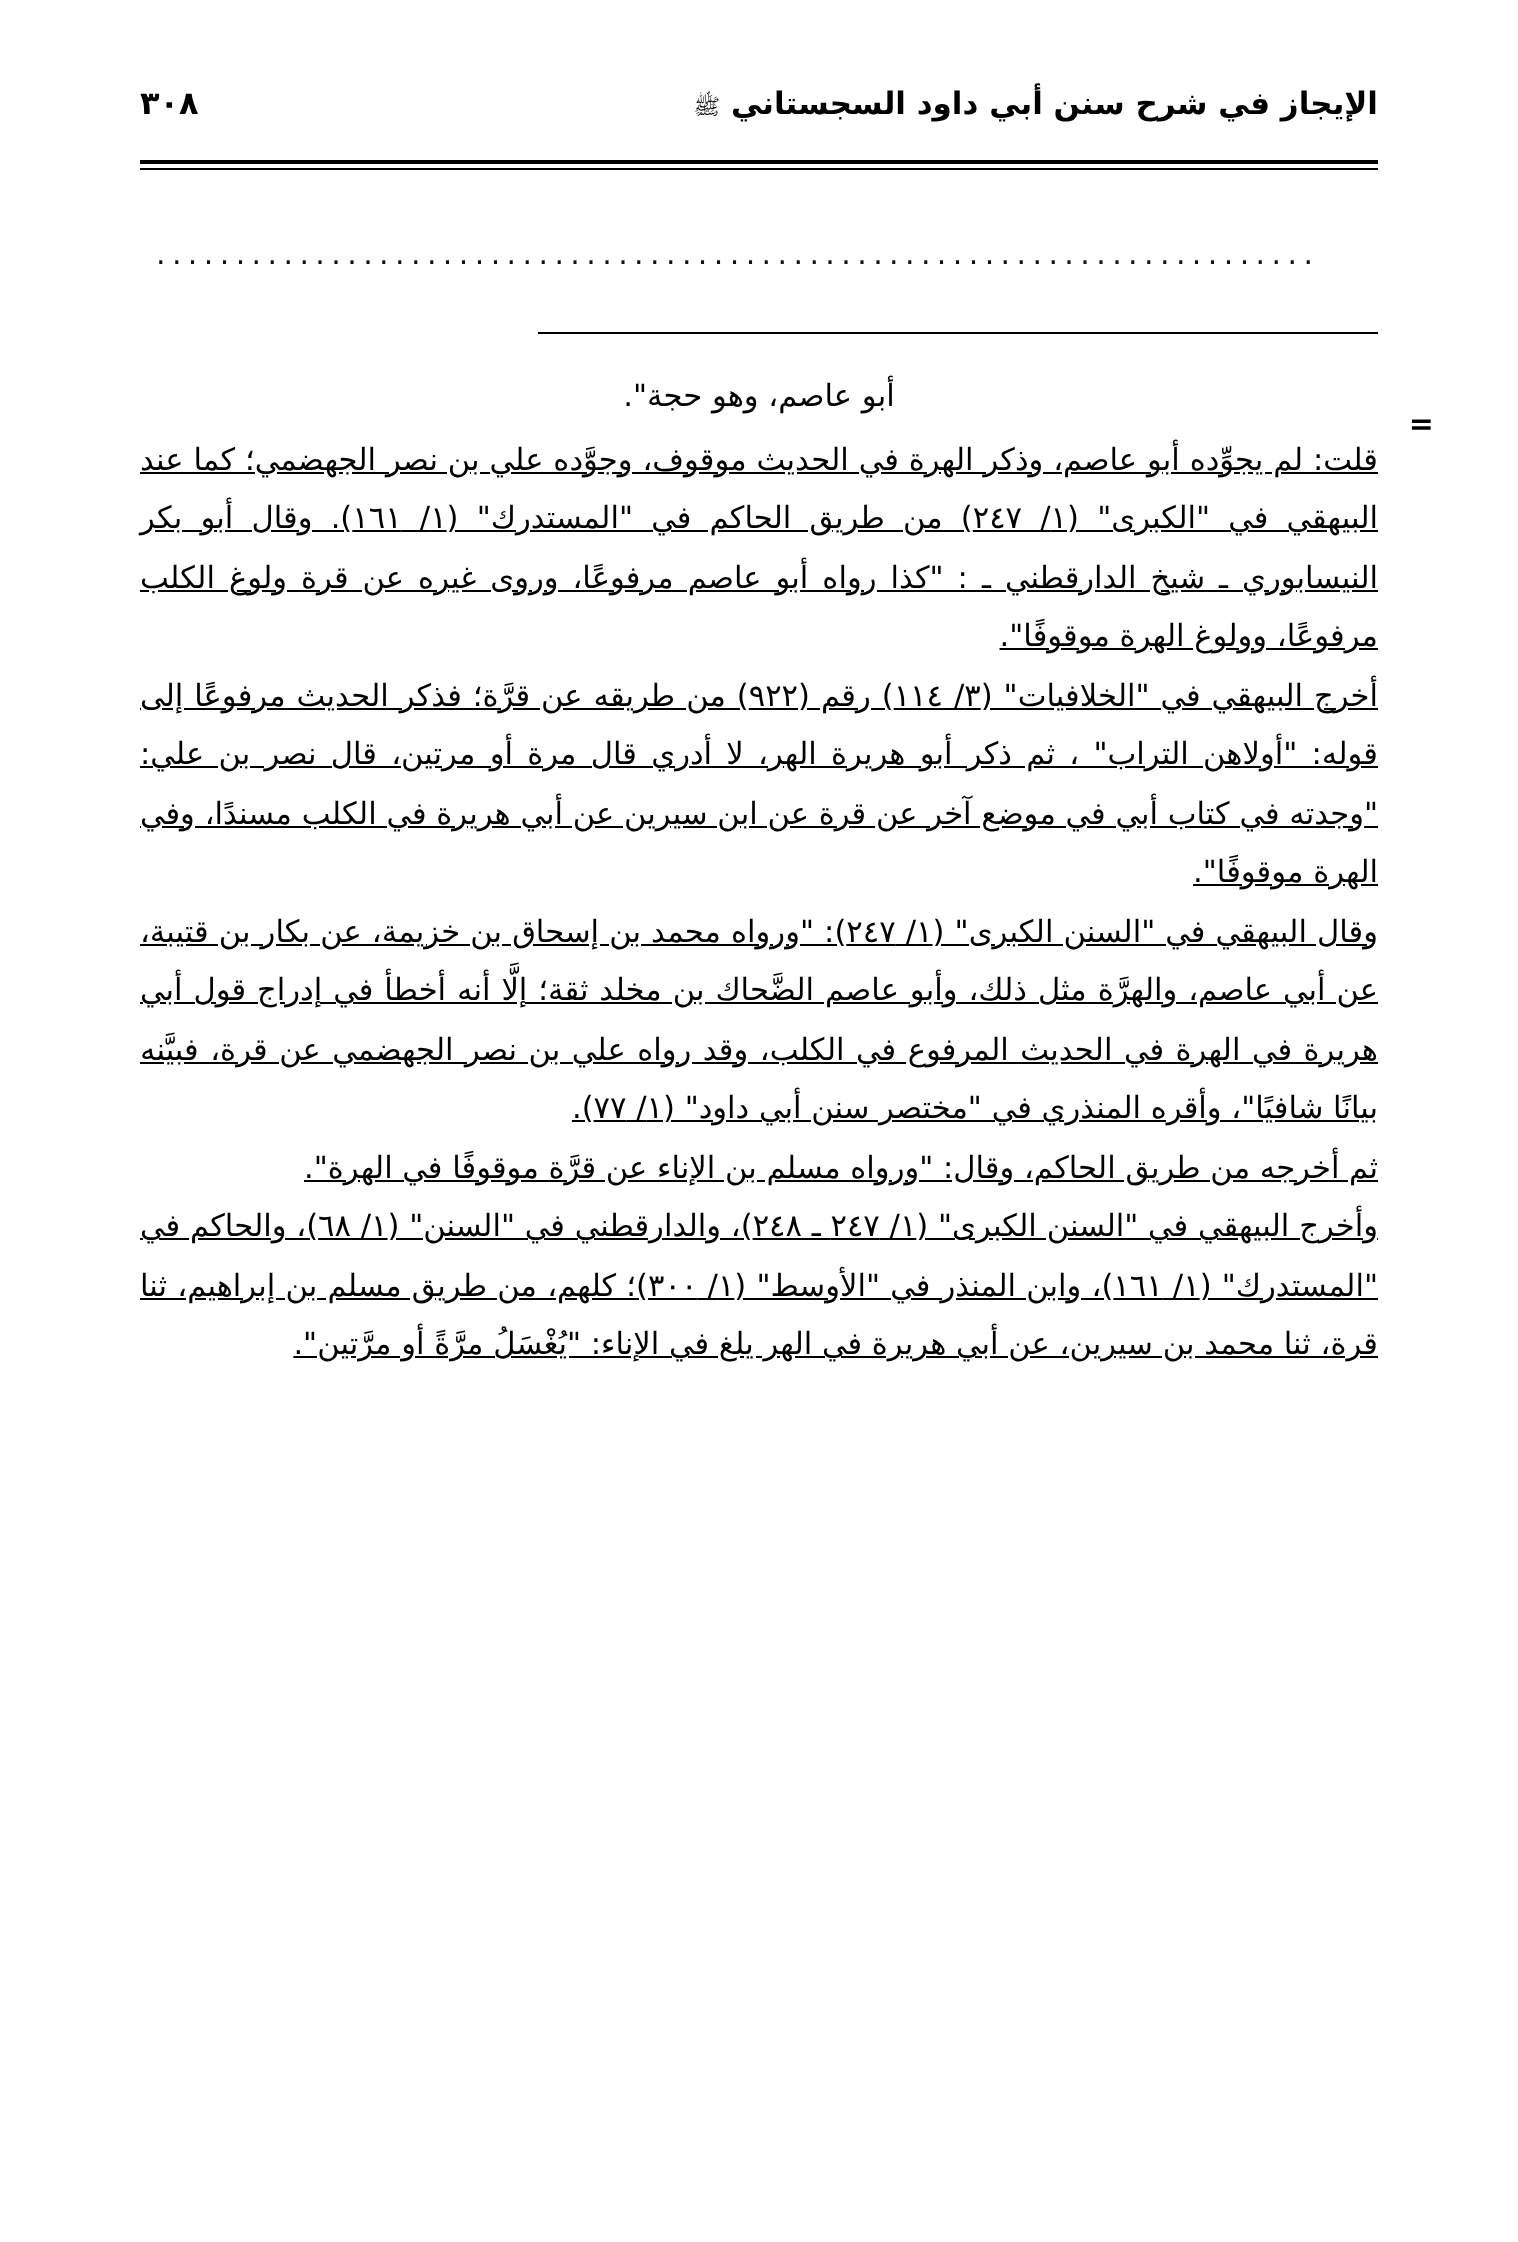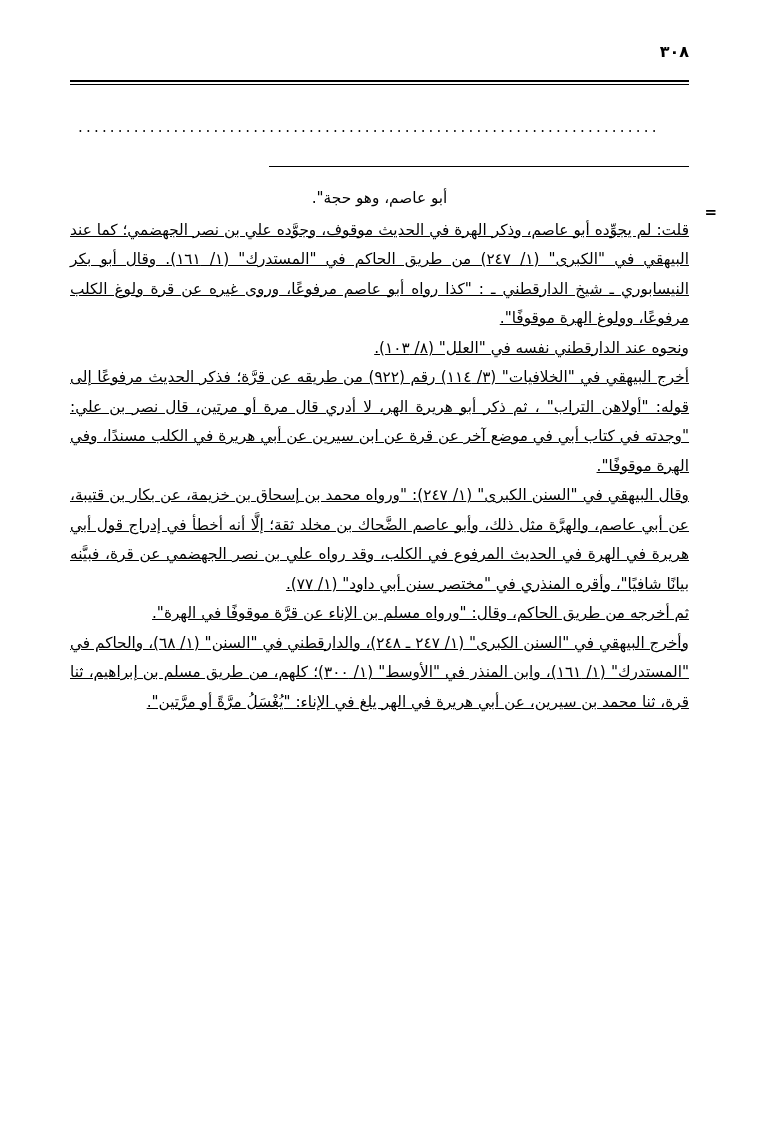--- a/index.html
+++ b/index.html
@@ -123,35 +123,35 @@
   .firstline .txt {
     display: inline-block;
   }
 </style>
 </head>
 <body>
 
 <div class="page">
 
   <div class="header">
+    <div class="header-title"><span>الإيجاز في شرح سنن أبي داود السجستاني</span> <span class="basmala">ﷺ</span></div>
     <div class="page-number">٣٠٨</div>
   </div>
   <div class="header-rule"></div>
   <div class="header-rule2"></div>
 
   <div class="dots">.........................................................................</div>
 
   <div class="short-rule"></div>
 
   <div class="body">
     <div class="firstline">
       <span class="eqmark">=</span>
       <span class="txt">أبو عاصم، وهو حجة".</span>
     </div>
     <p class="para">قلت: لم يجوِّده أبو عاصم، وذكر الهرة في الحديث موقوف، وجوَّده علي بن نصر الجهضمي؛ كما عند البيهقي في "الكبرى" (١/ ٢٤٧) من طريق الحاكم في "المستدرك" (١/ ١٦١). وقال أبو بكر النيسابوري ـ شيخ الدارقطني ـ : "كذا رواه أبو عاصم مرفوعًا، وروى غيره عن قرة ولوغ الكلب مرفوعًا، وولوغ الهرة موقوفًا".</p>
-    <p class="para">ونحوه عند الدارقطني نفسه في "العلل" (٨/ ١٠٣).</p>
     <p class="para">أخرج البيهقي في "الخلافيات" (٣/ ١١٤) رقم (٩٢٢) من طريقه عن قرَّة؛ فذكر الحديث مرفوعًا إلى قوله: "أولاهن التراب" ، ثم ذكر أبو هريرة الهر، لا أدري قال مرة أو مرتين، قال نصر بن علي: "وجدته في كتاب أبي في موضع آخر عن قرة عن ابن سيرين عن أبي هريرة في الكلب مسندًا، وفي الهرة موقوفًا".</p>
     <p class="para">وقال البيهقي في "السنن الكبرى" (١/ ٢٤٧): "ورواه محمد بن إسحاق بن خزيمة، عن بكار بن قتيبة، عن أبي عاصم، والهرَّة مثل ذلك، وأبو عاصم الضَّحاك بن مخلد ثقة؛ إلَّا أنه أخطأ في إدراج قول أبي هريرة في الهرة في الحديث المرفوع في الكلب، وقد رواه علي بن نصر الجهضمي عن قرة، فبيَّنه بيانًا شافيًا"، وأقره المنذري في "مختصر سنن أبي داود" (١/ ٧٧).</p>
     <p class="para">ثم أخرجه من طريق الحاكم، وقال: "ورواه مسلم بن الإناء عن قرَّة موقوفًا في الهرة".</p>
     <p class="para">وأخرج البيهقي في "السنن الكبرى" (١/ ٢٤٧ ـ ٢٤٨)، والدارقطني في "السنن" (١/ ٦٨)، والحاكم في "المستدرك" (١/ ١٦١)، وابن المنذر في "الأوسط" (١/ ٣٠٠)؛ كلهم، من طريق مسلم بن إبراهيم، ثنا قرة، ثنا محمد بن سيرين، عن أبي هريرة في الهر يلغ في الإناء: "يُغْسَلُ مرَّةً أو مرَّتين".</p>
   </div>
 
 </div>
 
 </body></html>

